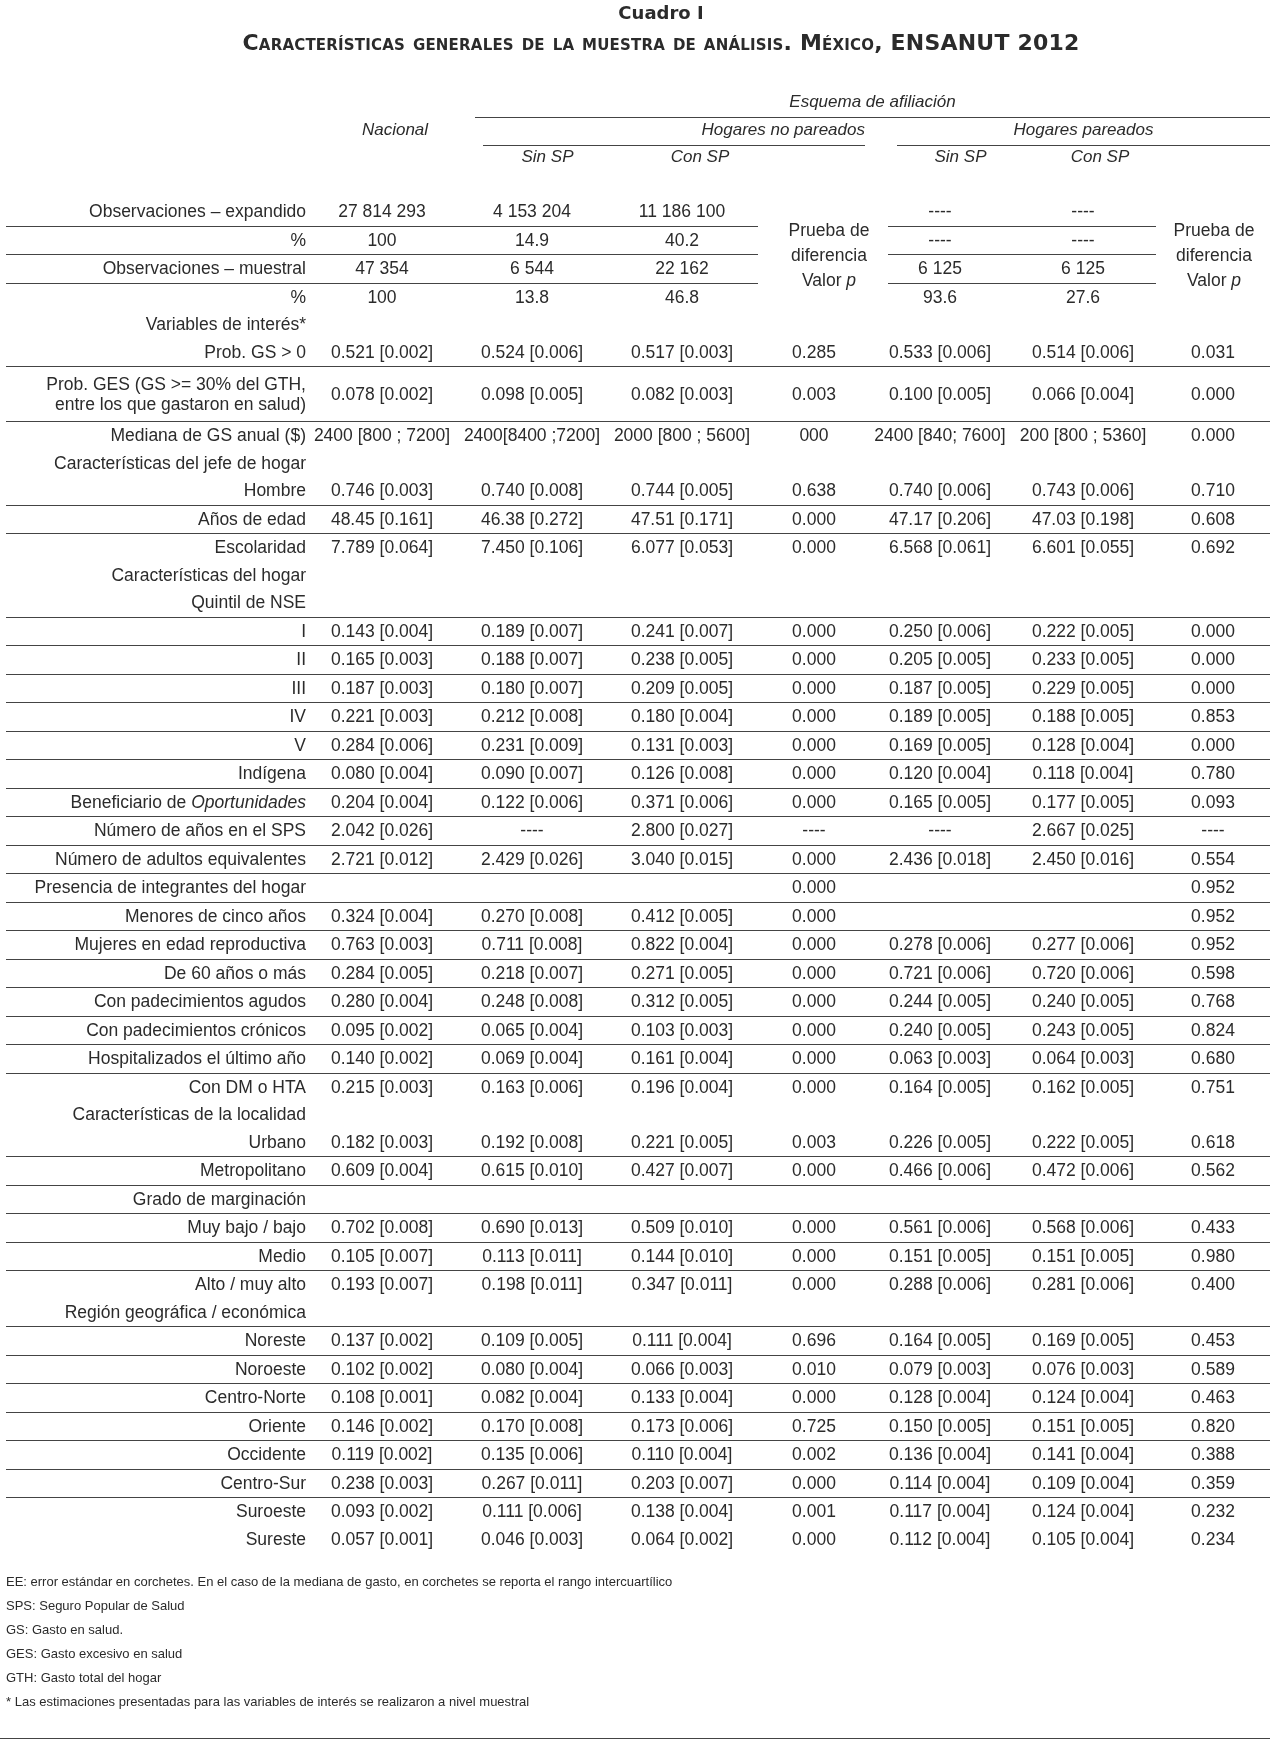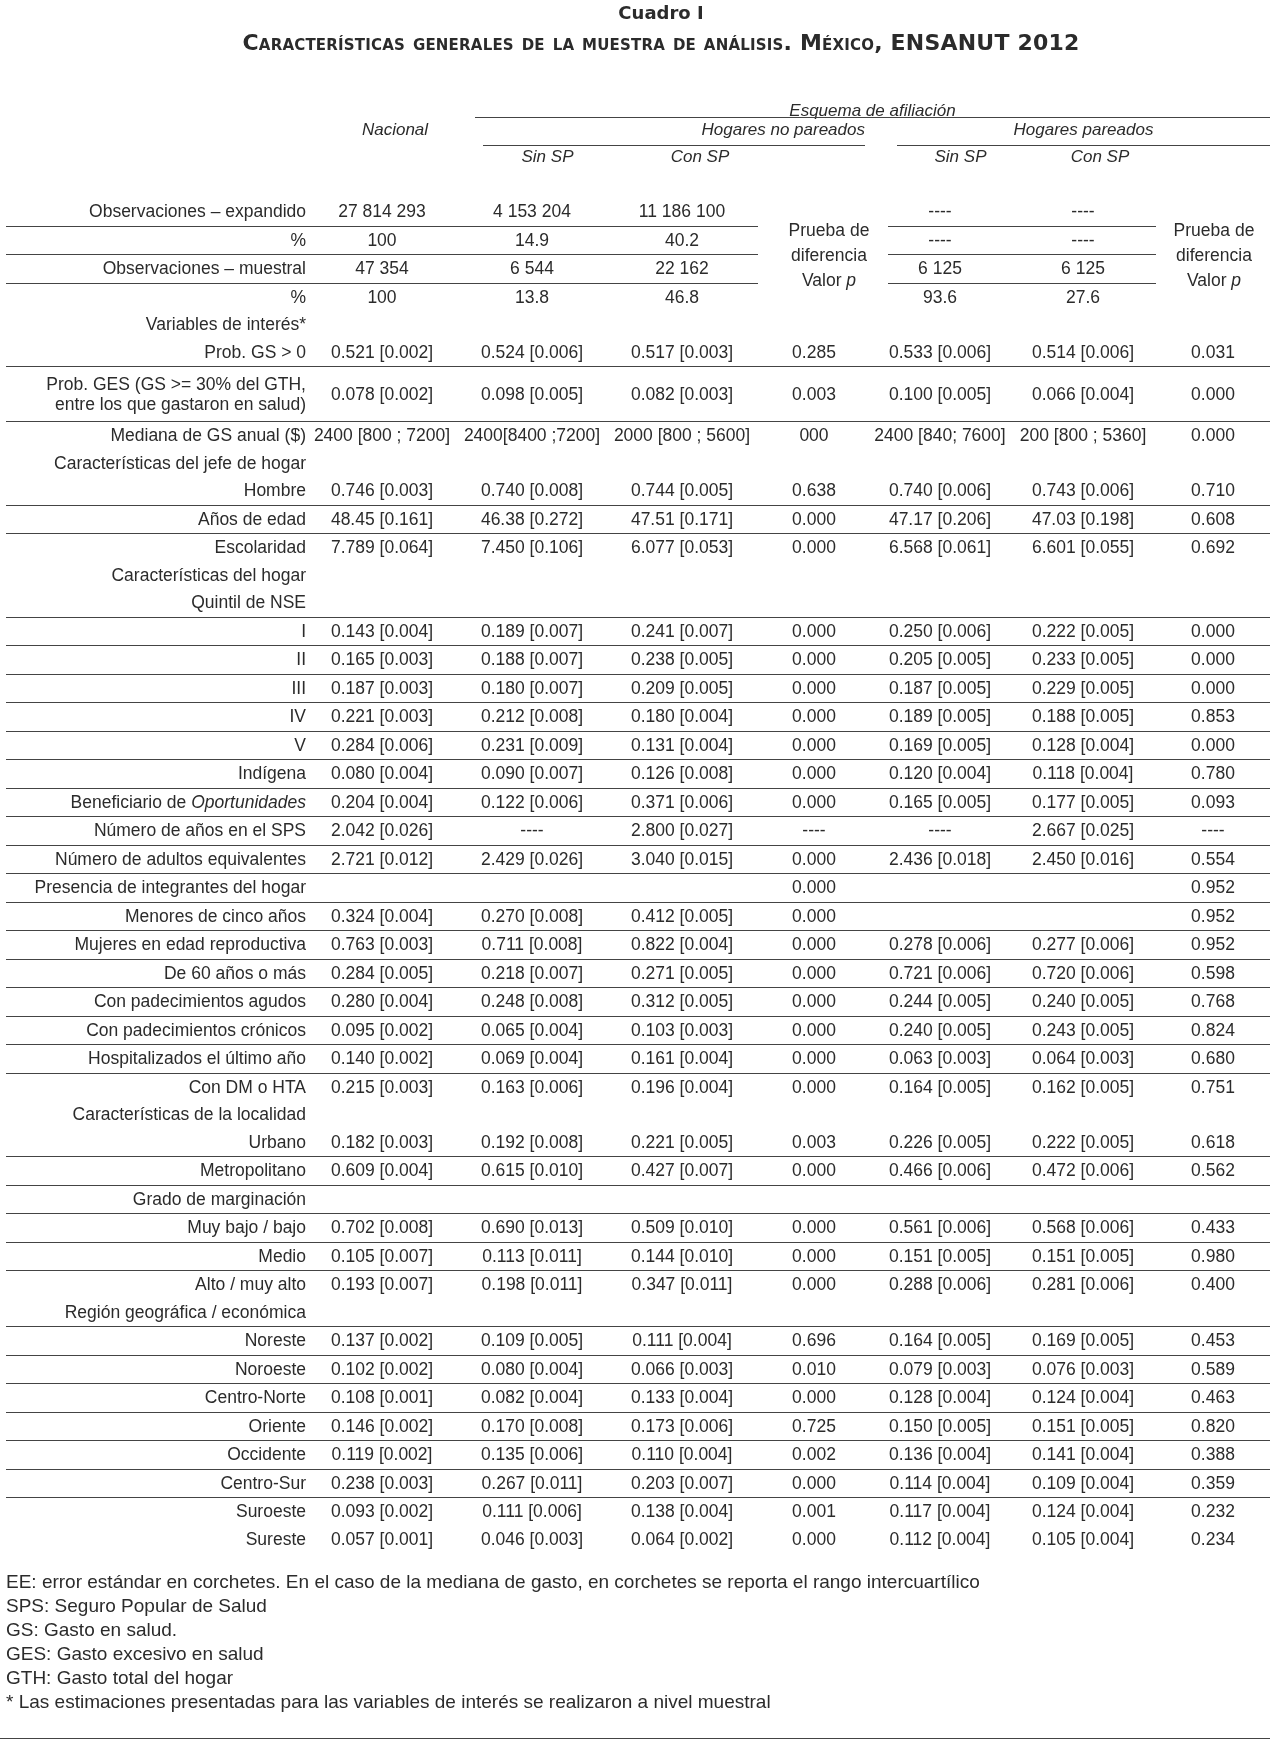--- a/index.html
+++ b/index.html
@@ -29,30 +29,30 @@
   tr.sep td { border-bottom: 1px solid #444; }
   tr.sep td.nopv { border-bottom: none; }
   .ind0 { padding-left: 0 !important; }
   .ind1 { padding-left: 10px !important; margin-top: 46px; }
   .ind2 { padding-left: 26px !important; }
   .ind3 { padding-left: 52px !important; }
   tr.tall td { height: 54px; line-height: 20px; }
   .pv-merged { position: absolute; text-align: center; font-size: 17.5px; line-height: 25px; background: #fff; }
   .italic { font-style: italic; }
 
-  .notes { position: absolute; left: 6px; top: 1570px; font-size: 19px; line-height: 24px; }
+  .notes { position: absolute; left: 6px; top: 1570px; font-size: 13px; line-height: 24px; }
   .bottom-rule { position: absolute; left: 0; top: 1738px; width: 1270px; border-top: 1px solid #444; }
 </style>
 </head>
 <body>
 
 <div class="caption" id="cuadro">Cuadro I</div>
 <div class="caption" id="title">Características generales de la muestra de análisis. México, ENSANUT 2012</div>
 
-<div class="hdr" style="left:475px; width:795px; top:101px;">Esquema de afiliación</div>
+<div class="hdr" style="left:475px; width:795px; top:92px;">Esquema de afiliación</div>
 <div class="hline" style="left:475px; width:795px; top:117px;"></div>
 <div class="hdr" style="left:310px; width:170px; top:120px;">Nacional</div>
 <div class="hdr" style="left:480px; width:385px; top:120px;text-align:right;">Hogares no pareados</div>
 <div class="hdr" style="left:897px; width:373px; top:120px;">Hogares pareados</div>
 <div class="hline" style="left:483px; width:382px; top:145px;"></div>
 <div class="hline" style="left:897px; width:373px; top:145px;"></div>
 <div class="hdr" style="left:480px; width:135px; top:147px;">Sin SP</div>
 <div class="hdr" style="left:630px; width:140px; top:147px;">Con SP</div>
 <div class="hdr" style="left:893px; width:135px; top:147px;">Sin SP</div>
 <div class="hdr" style="left:1030px; width:140px; top:147px;">Con SP</div>
@@ -246,21 +246,21 @@
         <td class="num">0.180 [0.004]</td>
         <td class="num">0.000</td>
         <td class="num">0.189 [0.005]</td>
         <td class="num">0.188 [0.005]</td>
         <td class="num">0.853</td>
       </tr>
       <tr class="sep">
         <td class="lbl ind3"><span>V</span></td>
         <td class="num">0.284 [0.006]</td>
         <td class="num">0.231 [0.009]</td>
-        <td class="num">0.131 [0.004]</td>
+        <td class="num">0.131 [0.003]</td>
         <td class="num">0.000</td>
         <td class="num">0.169 [0.005]</td>
         <td class="num">0.128 [0.004]</td>
         <td class="num">0.000</td>
       </tr>
       <tr class="sep">
         <td class="lbl ind2"><span>Indígena</span></td>
         <td class="num">0.080 [0.004]</td>
         <td class="num">0.090 [0.007]</td>
         <td class="num">0.126 [0.008]</td>

